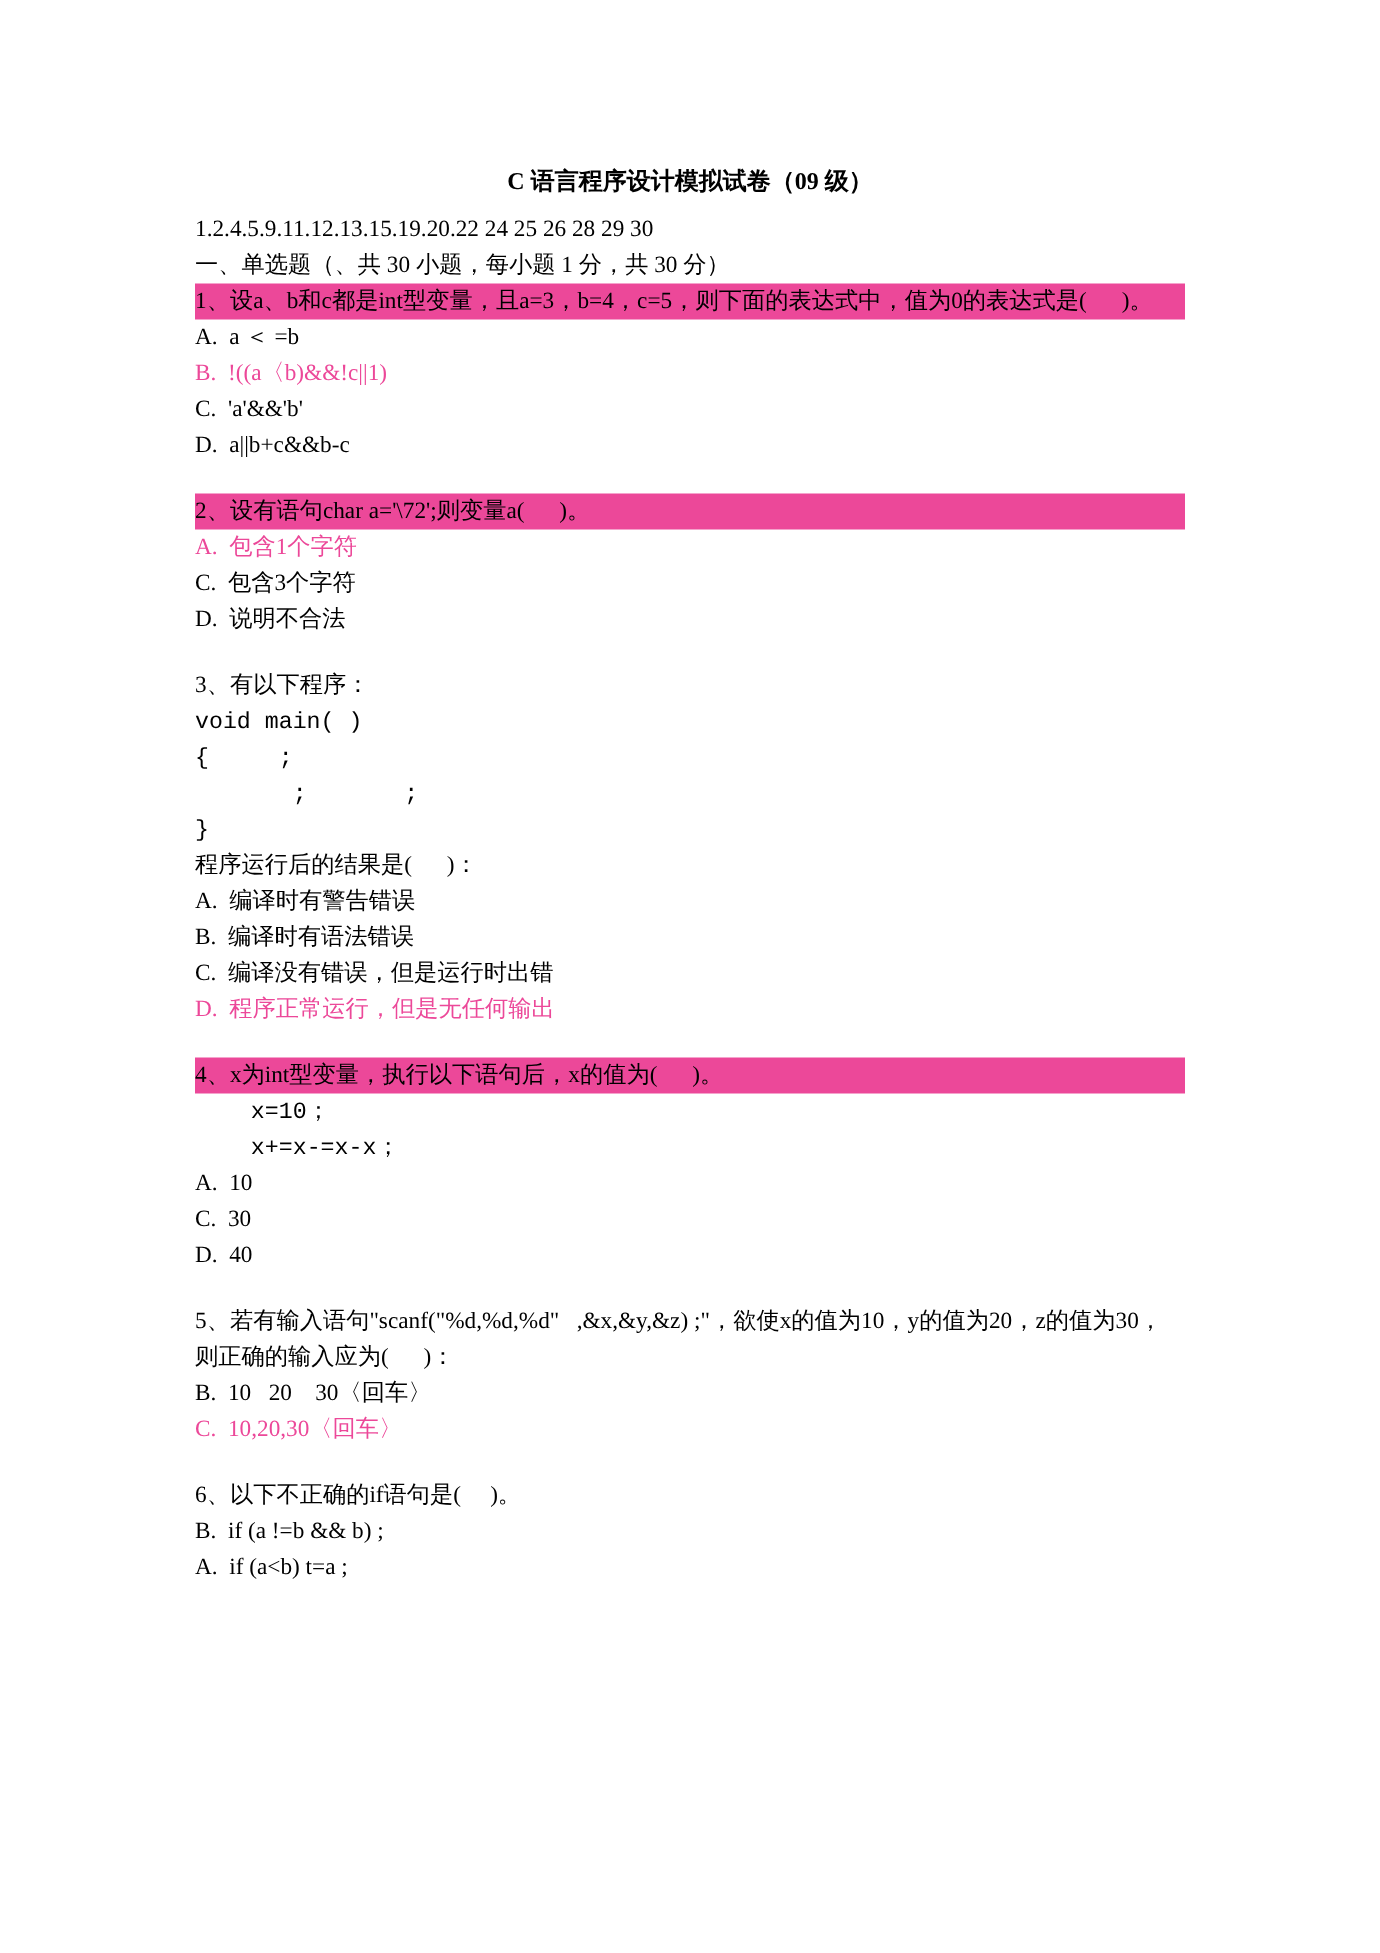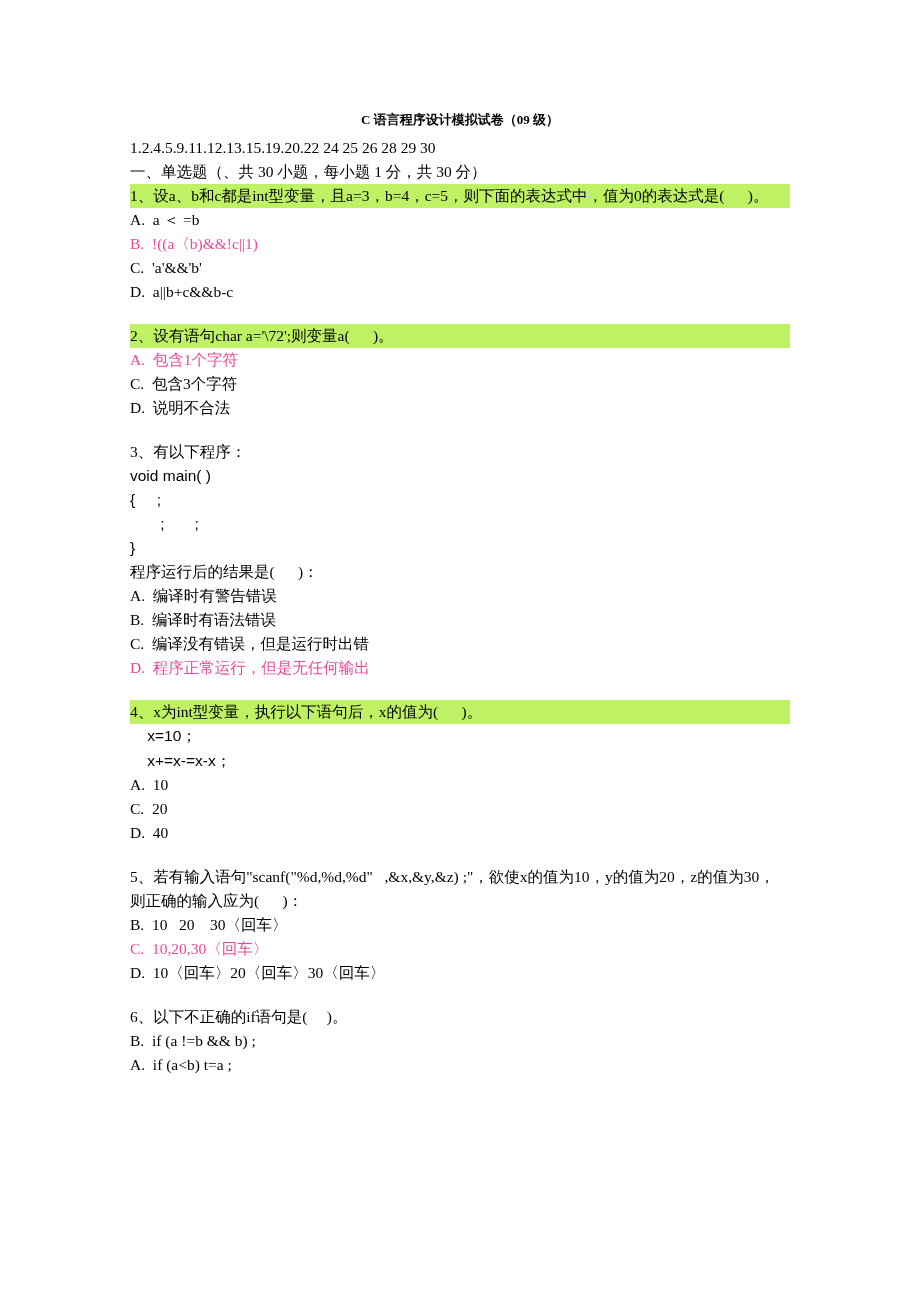--- a/index.html
+++ b/index.html
@@ -9,27 +9,27 @@
     line-height: 1.55;
     color: #000;
     margin: 0;
     padding: 110px 130px 60px 130px;
     width: 920px;
     box-sizing: border-box;
   }
   .title {
     text-align: center;
     font-weight: bold;
-    font-size: 13px;
+    font-size: 16px;
     margin-bottom: 6px;
   }
   .line { white-space: pre-wrap; }
   .red { color: #ec4899; }
-  .hl { background: #bef264; }
-  .mono { font-family: Liberation Sans, sans-serif; }
+  .hl { background: #ec4899; }
+  .mono { font-family: Liberation Mono, monospace; }
   .block { margin-bottom: 20px; }
 </style>
 </head>
 <body>
 
 <div class="title">C 语言程序设计模拟试卷（09 级）</div>
 
 <div class="line">1.2.4.5.9.11.12.13.15.19.20.22 24 25 26 28 29 30</div>
 <div class="line">一、单选题（、共 30 小题，每小题 1 分，共 30 分）</div>
 
@@ -59,28 +59,27 @@
   <div class="line">B.  编译时有语法错误</div>
   <div class="line">C.  编译没有错误，但是运行时出错</div>
   <div class="line red">D.  程序正常运行，但是无任何输出</div>
 </div>
 
 <div class="block">
   <div class="line hl">4、x为int型变量，执行以下语句后，x的值为(      )。</div>
   <div class="line mono">    x=10；</div>
   <div class="line mono">    x+=x-=x-x；</div>
   <div class="line">A.  10</div>
-  <div class="line">C.  20</div>
+  <div class="line">C.  30</div>
   <div class="line">D.  40</div>
 </div>
 
 <div class="block">
   <div class="line">5、若有输入语句"scanf("%d,%d,%d"   ,&amp;x,&amp;y,&amp;z) ;"，欲使x的值为10，y的值为20，z的值为30，则正确的输入应为(      )：</div>
   <div class="line">B.  10   20    30〈回车〉</div>
   <div class="line red">C.  10,20,30〈回车〉</div>
-  <div class="line">D.  10〈回车〉20〈回车〉30〈回车〉</div>
 </div>
 
 <div class="block">
   <div class="line">6、以下不正确的if语句是(     )。</div>
   <div class="line">B.  if (a !=b &amp;&amp; b) ;</div>
   <div class="line">A.  if (a&lt;b) t=a ;</div>
 </div>
 
 </body></html>

